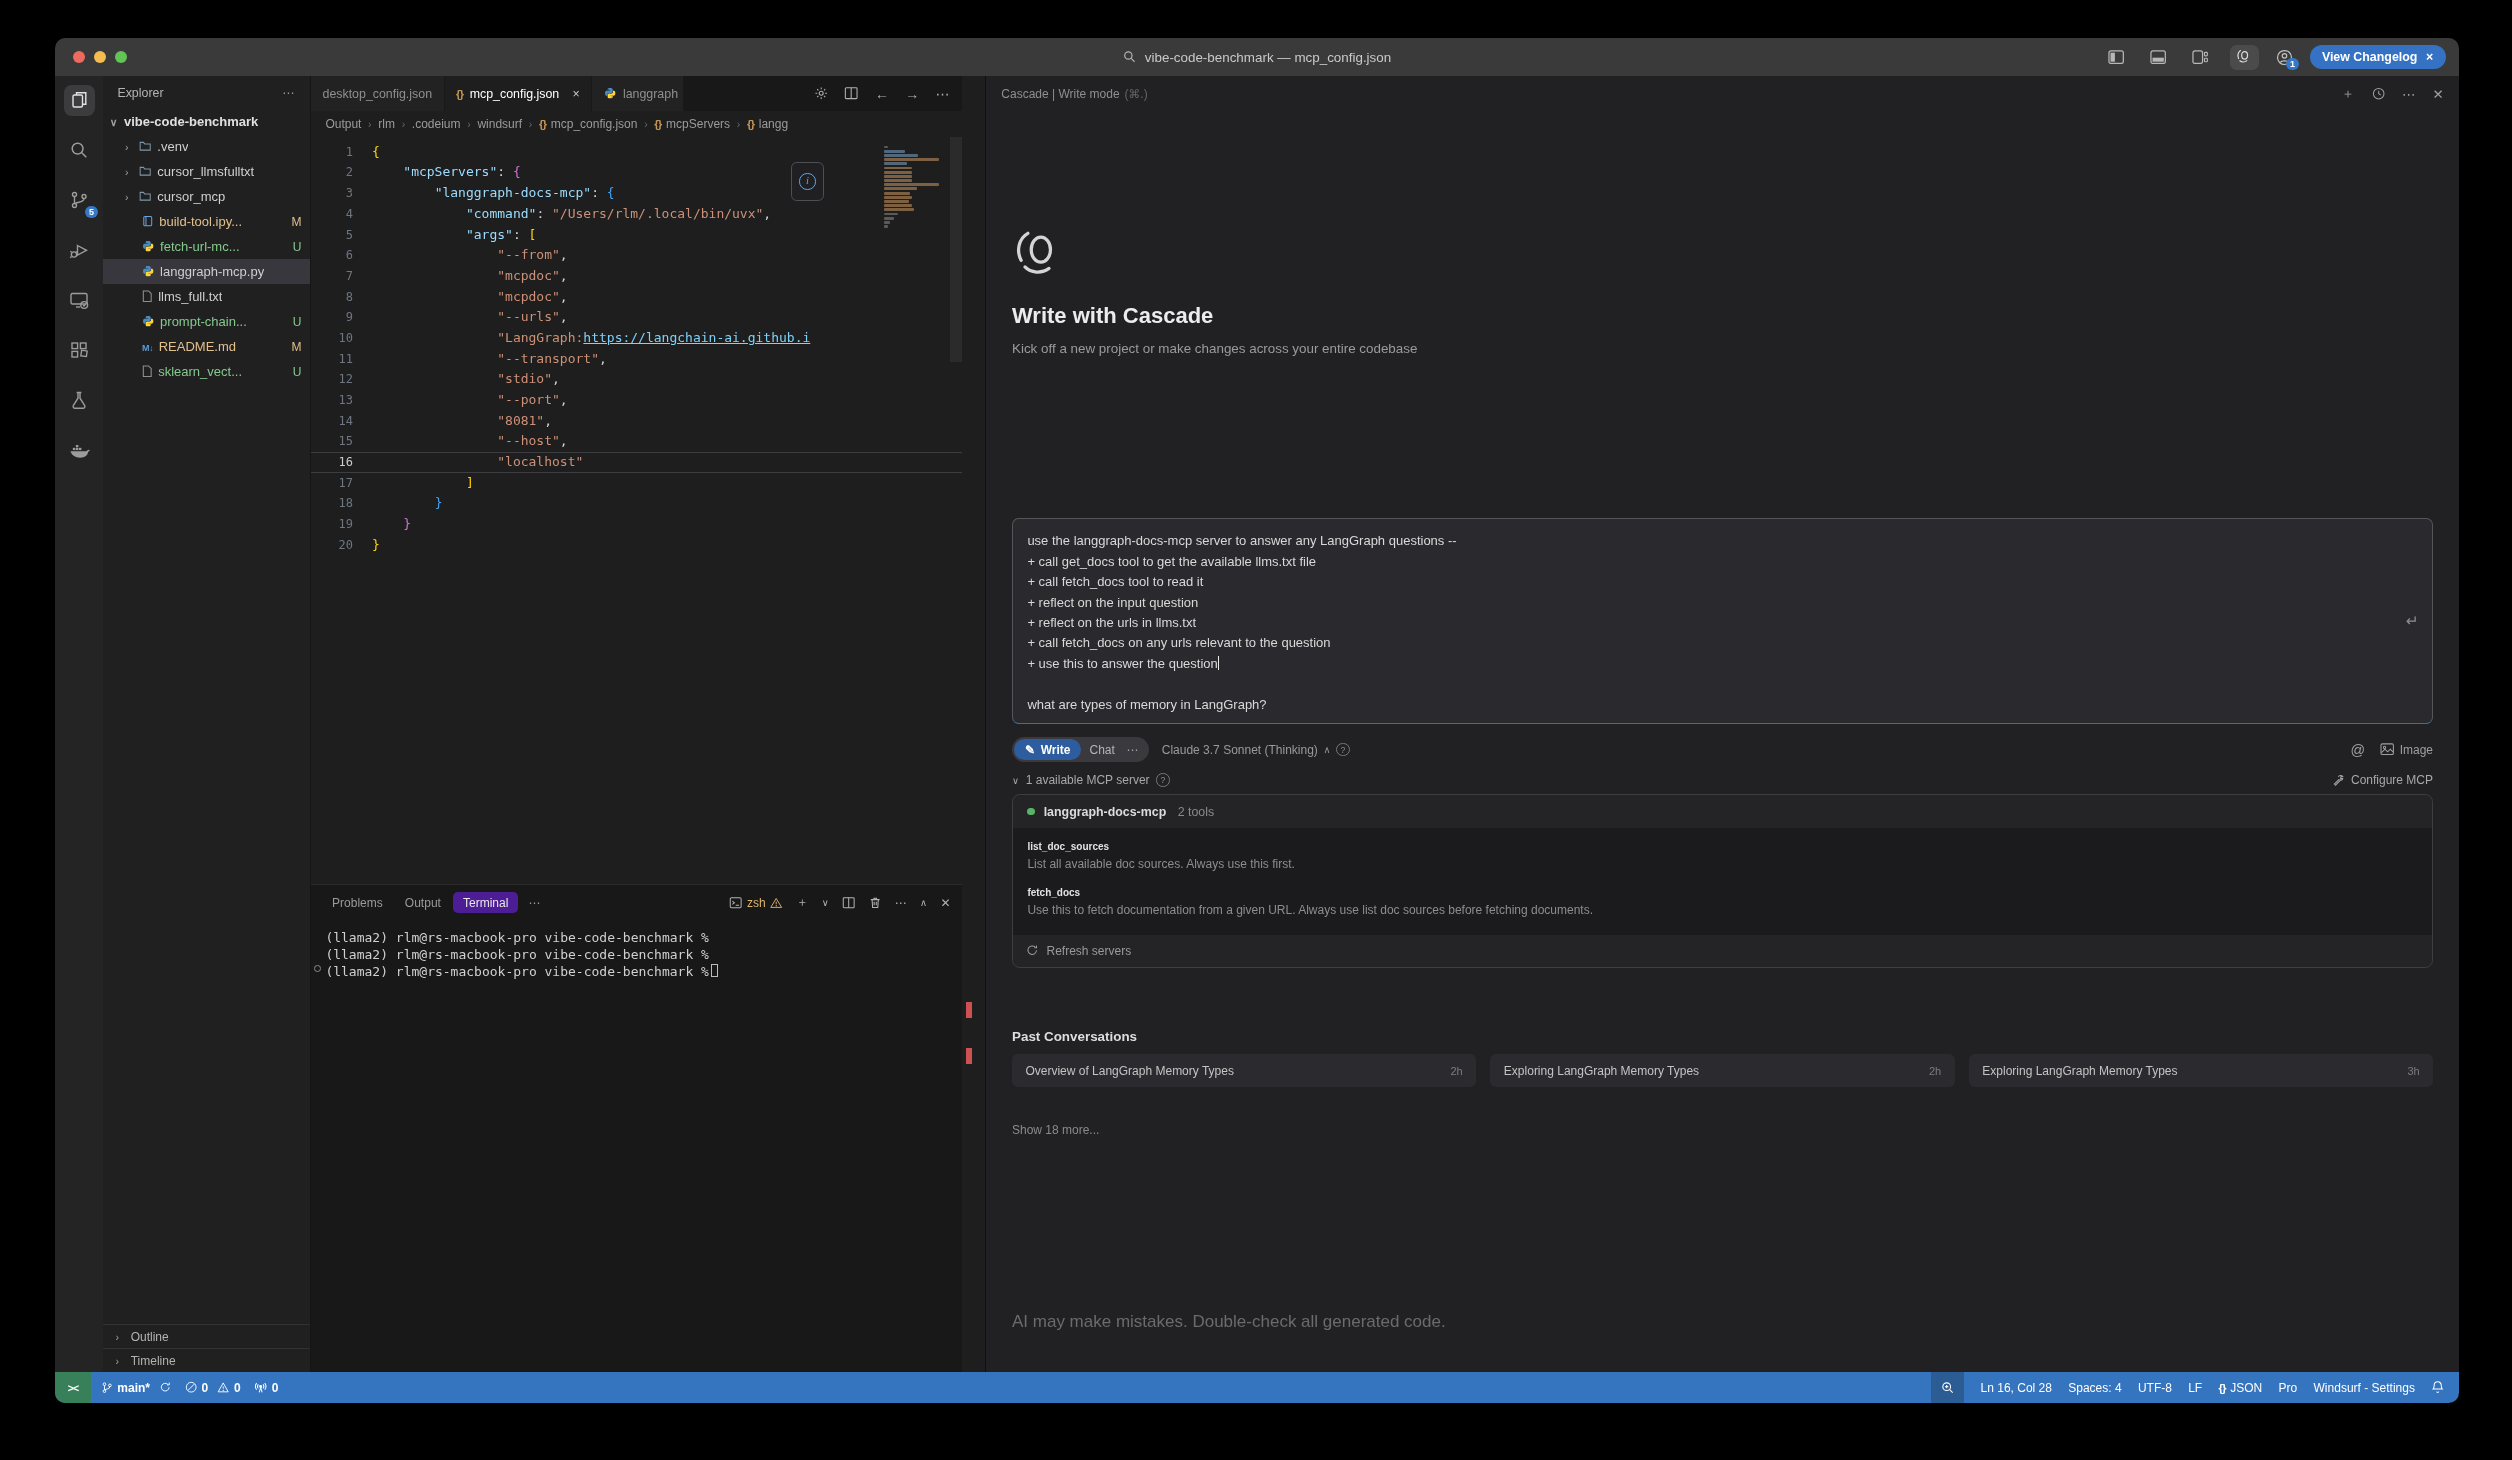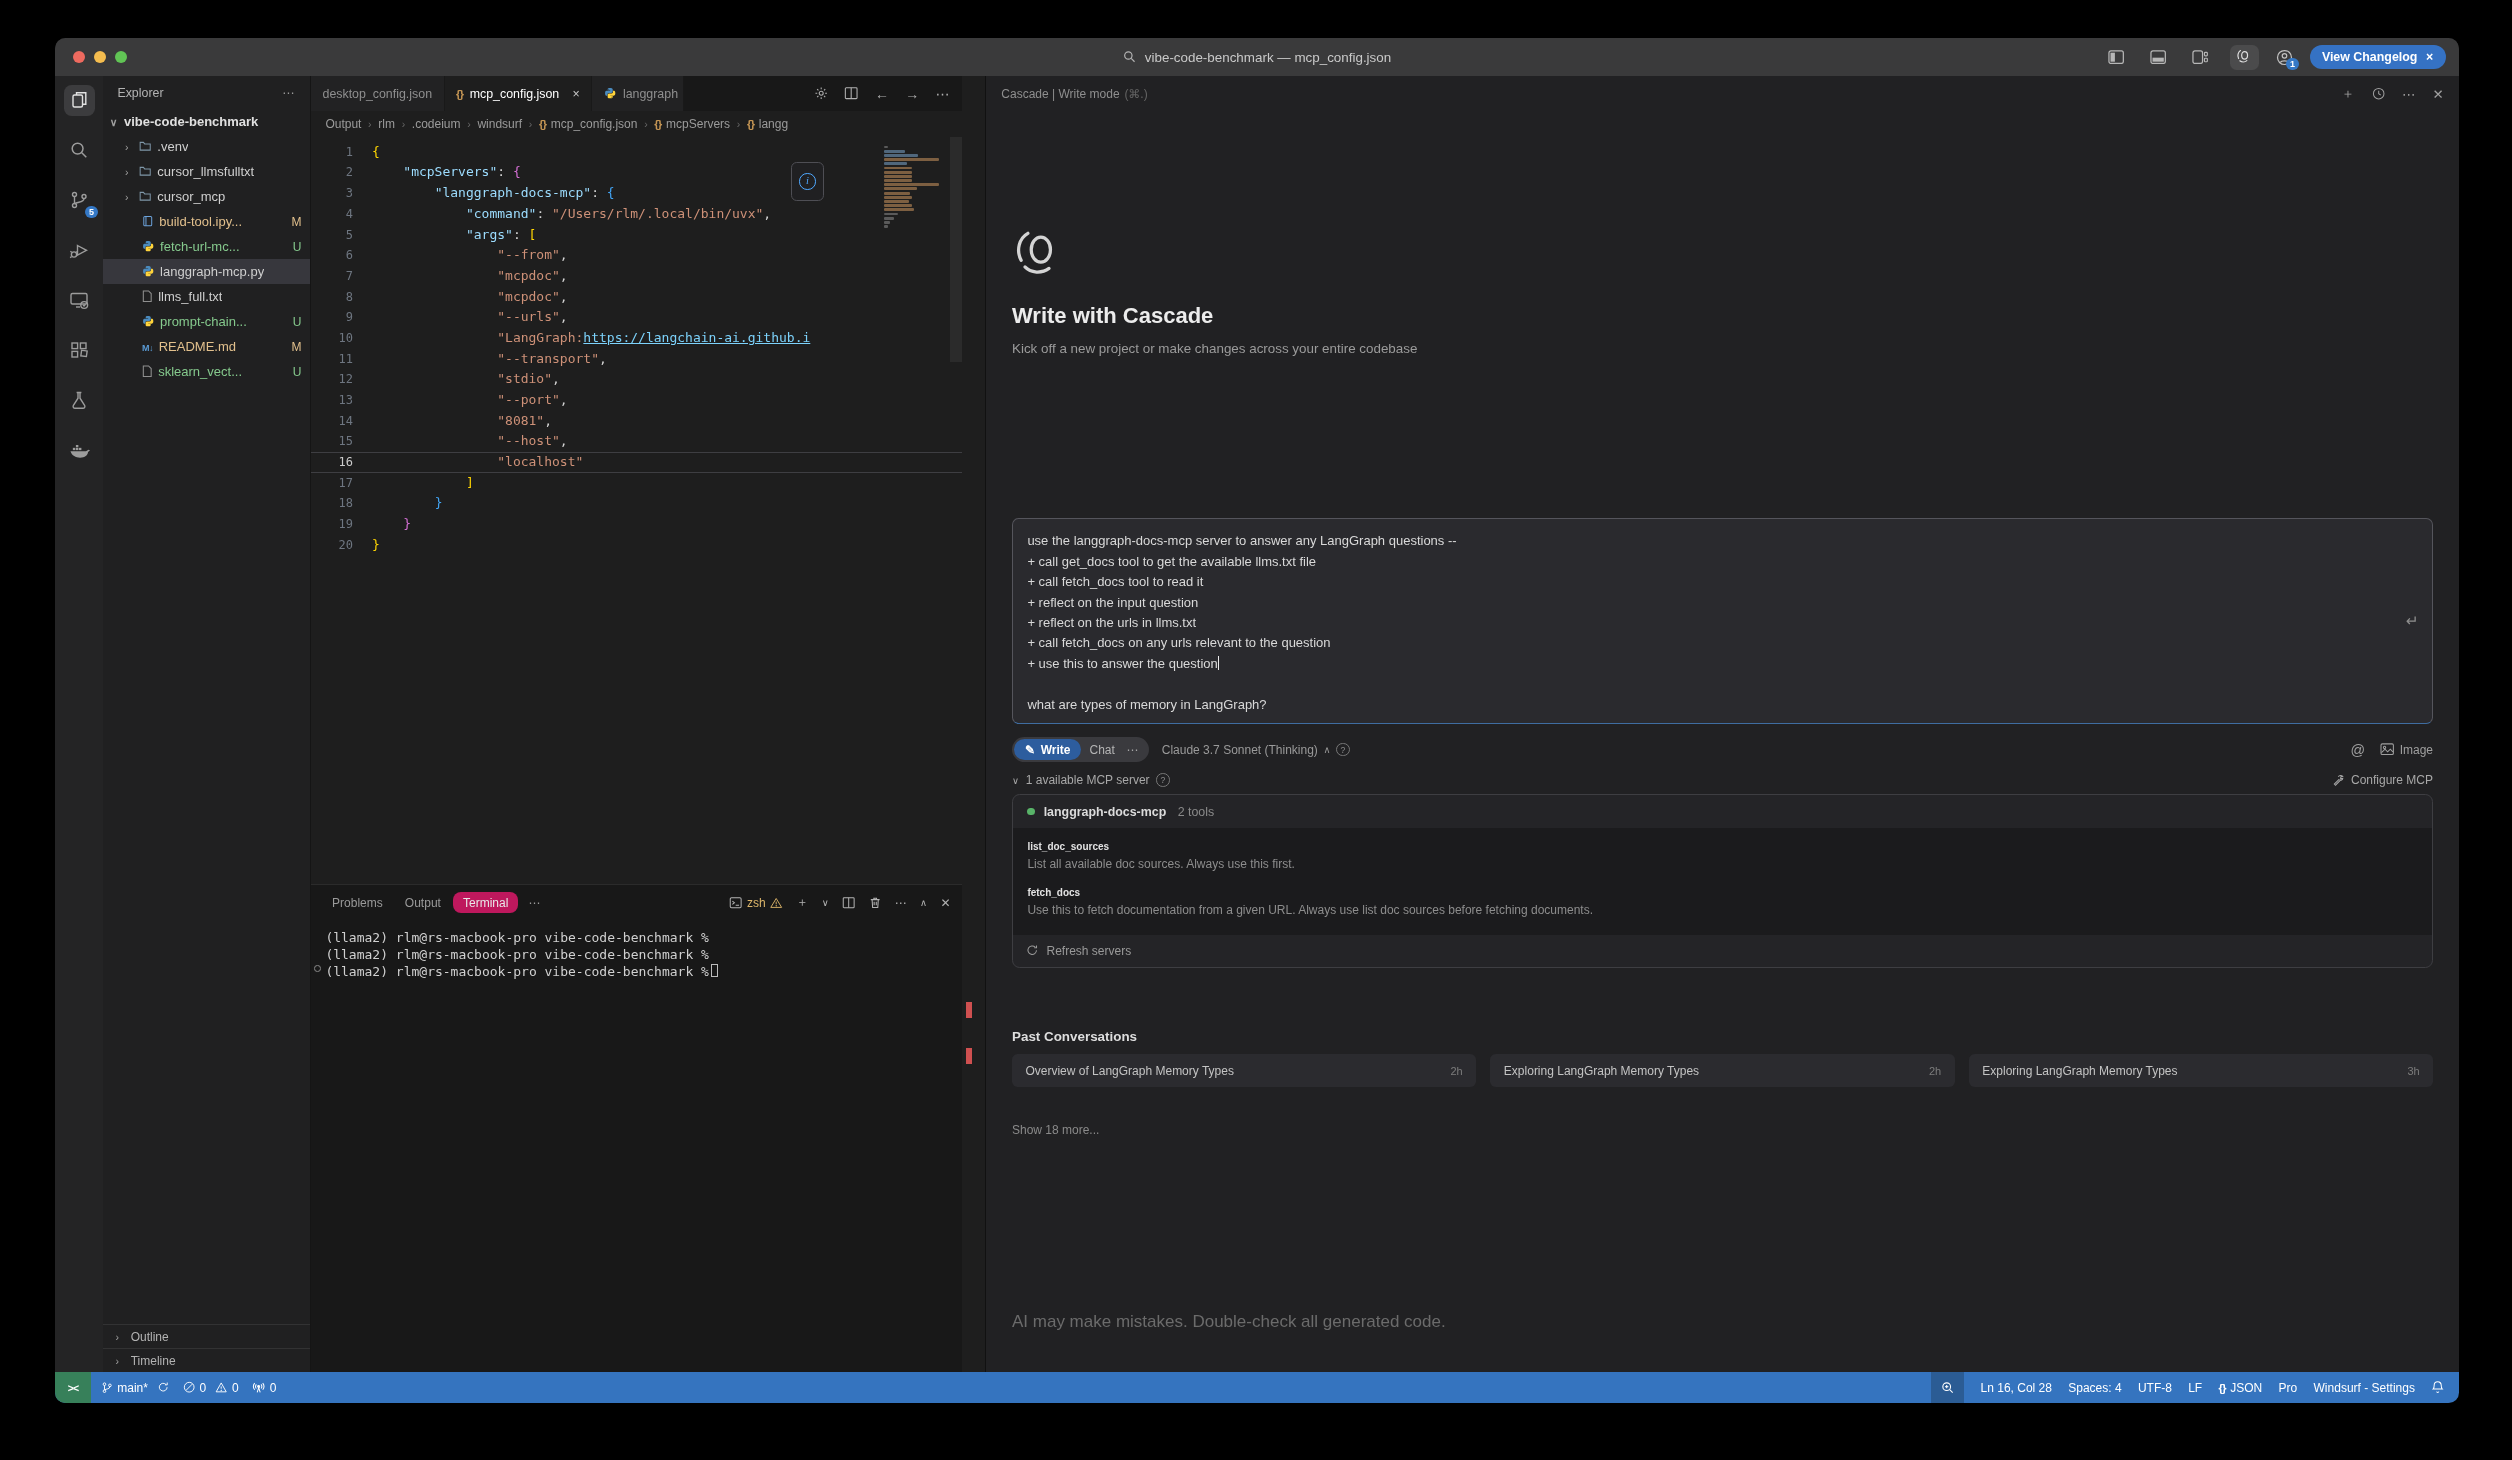--- a/index.html
+++ b/index.html
@@ -86,21 +86,21 @@
   .info-i { width:16.3px; height:16.3px; border:1.4px solid #4fa8ff; border-radius:50%; color:#4fa8ff;
     font-size:10.5px; display:flex; align-items:center; justify-content:center; font-family:"Liberation Serif",serif; font-style:italic; }
   .minimap { position:absolute; right:23px; top:8.6px; width:55px; }
   .mm-bar { height:2.9px; margin-bottom:1.3px; border-radius:1px; }
   .vscrollbar { position:absolute; right:0; top:0; width:12.4px; height:225px; background:rgba(125,125,125,.14); }
 
   .terminal { flex:0 0 488px; background:#181818; border-top:1px solid #2b2b2b; display:flex;
     flex-direction:column; position:relative; }
   .term-header { height:35px; display:flex; align-items:center; padding:0 11.5px; gap:2.9px; font-size:12px; color:#9a9a9a; }
   .term-tab { padding:3.8px 9.6px; border-radius:4.8px; }
-  .term-tab.active { background:#be185d; color:#e8e8e8;border-radius:8px; }
+  .term-tab.active { background:#4c1d95; color:#e8e8e8; }
   .term-more { padding:0 7.7px; color:#9a9a9a; }
   .term-actions { margin-left:auto; display:flex; gap:13.4px; align-items:center; color:#b3b3b3; }
   .zsh-grp { display:flex; gap:4.8px; align-items:center; color:#ddb66a; }
   .term-body { padding:8.6px 0 0 14.4px; font-family:"DejaVu Sans Mono",monospace; font-size:13px;
     line-height:17px; color:#d0d0d0; position:relative; }
   .cursor-box { display:inline-block; width:7.2px; height:13.4px; border:1px solid #bcbcbc; vertical-align:-1.9px; margin-left:1.9px; }
   .cmd-dot { position:absolute; left:2.9px; top:45px; width:6.7px; height:6.7px; border:1px solid #8a8a8a; border-radius:50%; }
 
   .strip { width:23px; flex:0 0 23px; background:#1e1e1e; position:relative; }
   .red-mark { position:absolute; left:3.8px; width:6.7px; height:16.3px; background:#cf5050; }
@@ -150,21 +150,21 @@
   .past-card { flex:1; height:33px; background:#2b2b2f; border-radius:5.7px; display:flex; align-items:center;
     padding:0 13.4px; font-size:12px; color:#c4c4c4; overflow:hidden; white-space:nowrap; }
   .past-time { margin-left:auto; color:#7c7c7c; font-size:11px; padding-left:9.6px; }
   .show-more { position:absolute; left:26px; top:1047px; font-size:12px; color:#8a8a8a; }
   .disclaimer { position:absolute; left:26px; top:1236px; font-size:17px; color:#6b6b6b; }
 
   
   .statusbar { flex:0 0 31px; background:#3574bf; display:flex; align-items:center; color:#fff; font-size:12px; }
   .remote-seg { width:36px; height:31px; background:#37805a; display:flex; align-items:center;
     justify-content:center; font-size:10.5px; font-weight:700; letter-spacing:-1px; }
-  .sb-left { display:flex; gap:13.4px; padding-left:9.6px; align-items:center; }
+  .sb-left { display:flex; gap:13.4px; padding-left:9.6px; align-items:center;font-weight:bold; }
   .sb-item { display:flex; gap:4.3px; align-items:center; }
   .sb-right { margin-left:auto; display:flex; gap:16.3px; align-items:center; padding-right:14.4px; }
   .mag-seg { width:33px; height:31px; background:#2b5c94; display:flex; align-items:center; justify-content:center; }
   .lang-grp { display:flex; gap:4.8px; align-items:center; }
 </style>
 </head>
 <body>
 
 <div class="window">
 

